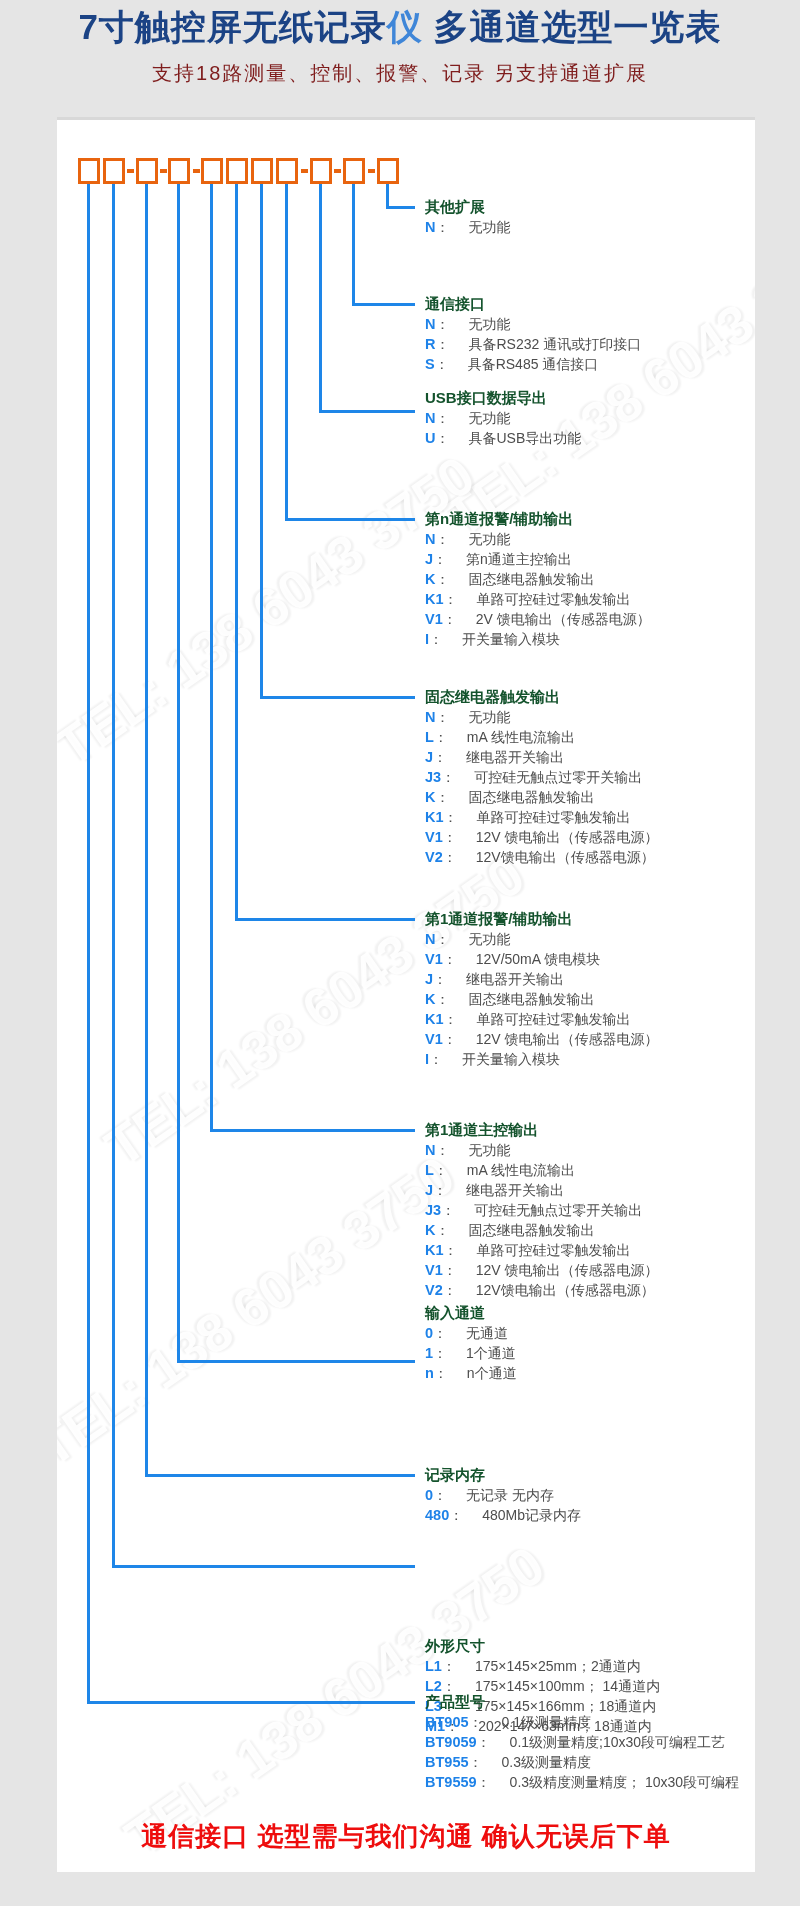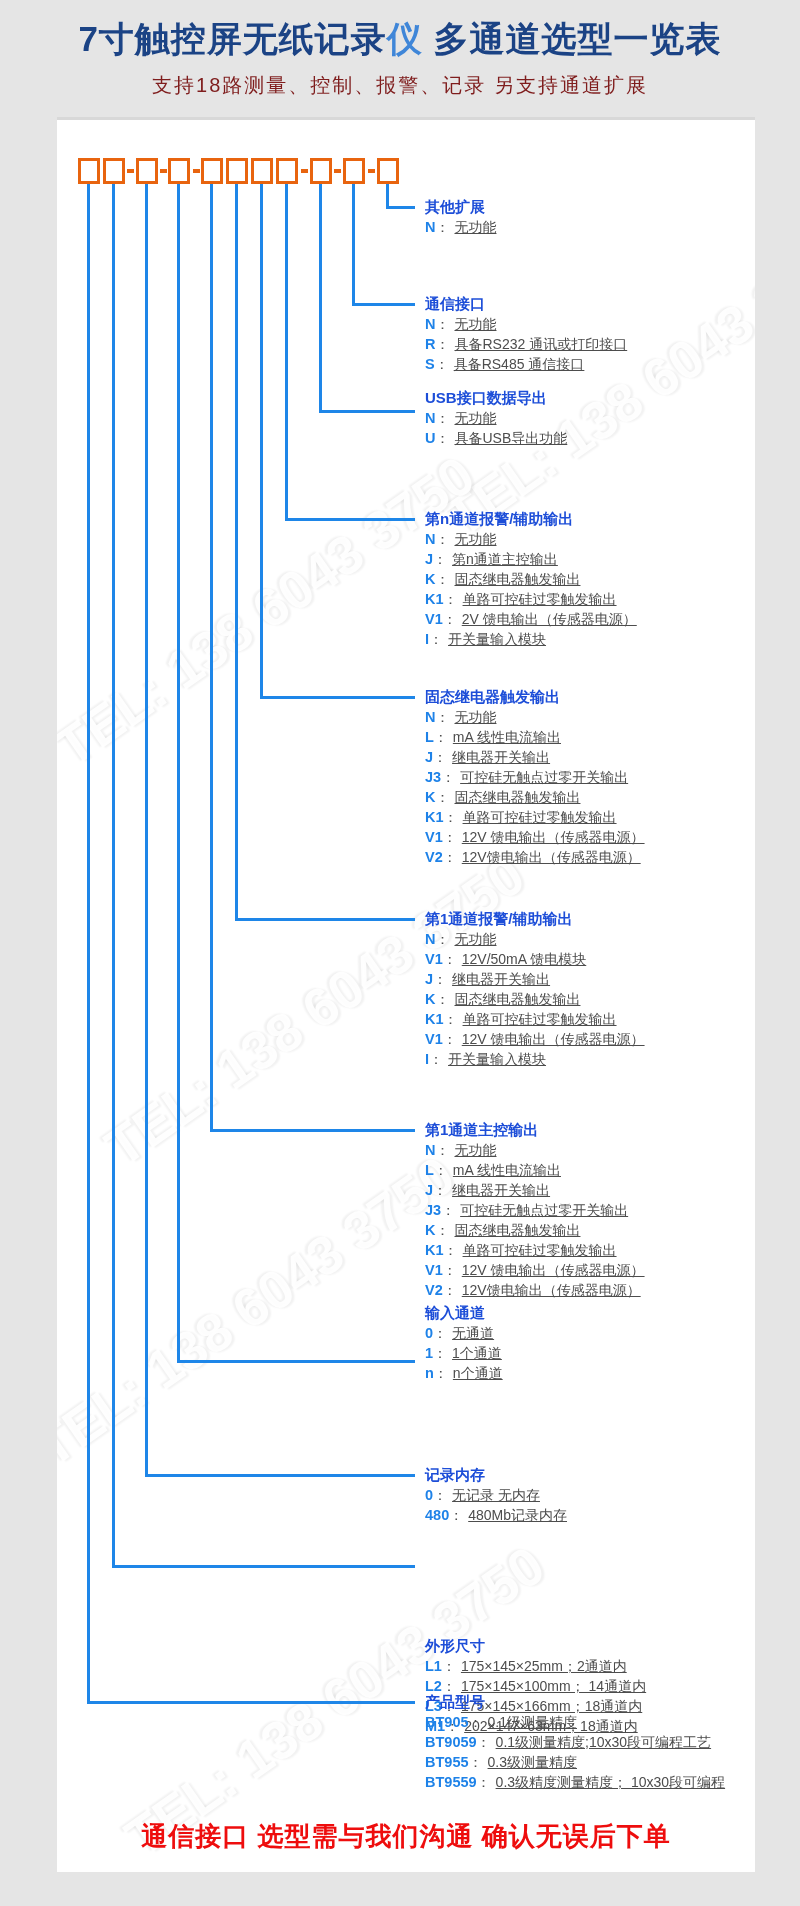--- a/index.html
+++ b/index.html
@@ -3,21 +3,21 @@
 <meta charset="utf-8">
 <style>
   html,body { margin:0; padding:0; }
   body {
     width:800px; height:1906px; position:relative; overflow:hidden;
     background:#e5e5e5;
     font-family:"Liberation Sans","DejaVu Sans",sans-serif;
   }
   
   .header { position:absolute; top:0; left:0; width:800px; height:117px; text-align:center; }
-  .page-title { margin:0; padding-top:16px; font-size:35px; font-weight:bold; color:#1b4385; letter-spacing:1px; }
+  .page-title { margin:0; padding-top:4px; font-size:35px; font-weight:bold; color:#1b4385; letter-spacing:1px; }
   .page-title .hl { color:#3f86d8; }
   .subtitle { margin-top:9px; font-size:20px; color:#7f1d1d; letter-spacing:2px; }
 
   
   .card { position:absolute; left:57px; top:117px; width:698px; height:1755px;
           background:#ffffff; border-top:3px solid #d8d8d8; box-sizing:border-box; overflow:hidden; }
 
   
   .wm { position:absolute; white-space:nowrap; font-size:54px; font-weight:bold;
         color:rgba(255,255,255,0.92);
@@ -28,25 +28,25 @@
   .mbox { position:absolute; top:158px; width:22px; height:26px; box-sizing:border-box;
           border:3px solid #e8640f; background:#fff; }
   .mdash { position:absolute; top:169px; width:7px; height:4px; background:#e8640f; }
 
   
   .vline { position:absolute; width:3px; background:#1e86e8; }
   .hline { position:absolute; height:3px; background:#1e86e8; }
 
   
   .section { position:absolute; left:425px; white-space:nowrap; }
-  .sec-title { font-size:15px; font-weight:bold; color:#1d4ed8; line-height:20px; }
+  .sec-title { font-size:15px; font-weight:bold; color:#14532d; line-height:20px; }
   .sec-item  { font-size:14px; color:#4d4d4d; line-height:20px; }
   .sec-item .code { color:#1e82e8; font-weight:bold; font-size:14.5px; }
   .sec-item .sep  { color:#4d4d4d; }
-  .sec-item .desc { margin-left:5px;text-decoration:underline; }
+  .sec-item .desc { margin-left:19px; }
 
   
   .notice { position:absolute; left:57px; top:1819px; width:698px; text-align:center;
             font-size:26px; font-weight:bold; color:#ee0d0d; letter-spacing:1px; }
 </style>
 </head>
 <body>
 
 <div class="header">
   <h1 class="page-title"><span>7寸触控屏无纸记录</span><span class="hl">仪</span><span> 多通道选型一览表</span></h1>

